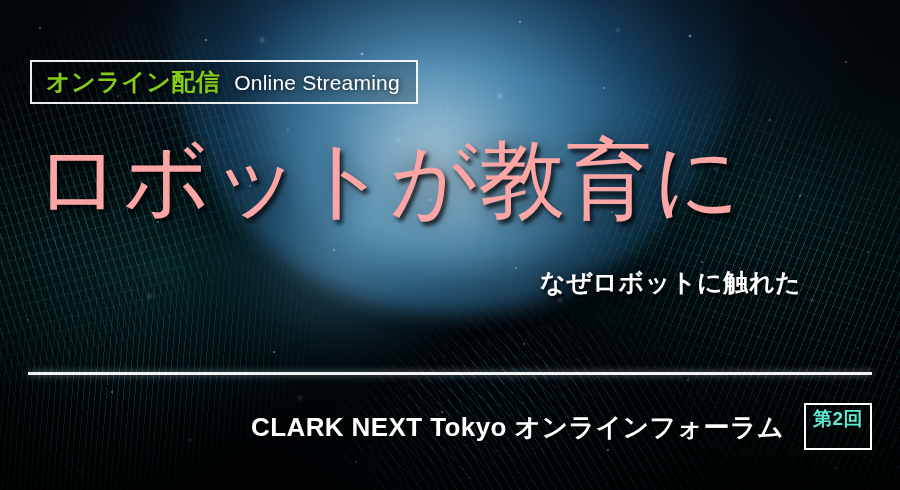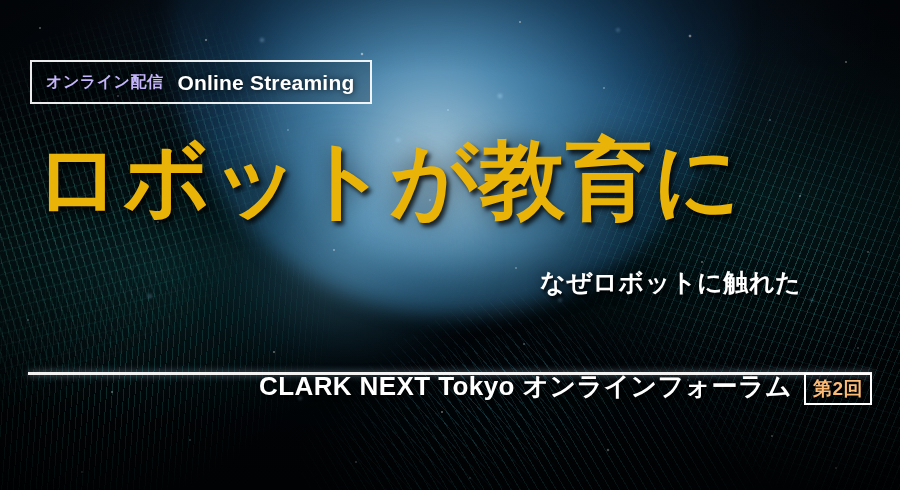--- a/index.html
+++ b/index.html
@@ -188,43 +188,43 @@
     height: 44px;
     box-sizing: border-box;
     border: 2px solid rgba(255,255,255,0.92);
     padding: 0 16px 0 14px;
     display: flex;
     align-items: center;
     gap: 14px;
     background: rgba(0,0,0,0.18);
   }
   .badge-jp {
-    color: #c4b5fd;
-    font-size: 16px;
+    color: #84cc16;
+    font-size: 24px;
     font-weight: 700;
     letter-spacing: 0.5px;
     line-height: 1;
     text-shadow: 0 0 6px rgba(0,0,0,0.8);
   }
   .badge-en {
     color: #ffffff;
     font-size: 21px;
-    font-weight: 700;
+    font-weight: 400;
     letter-spacing: 0.2px;
     line-height: 1;
     text-shadow: 0 0 6px rgba(0,0,0,0.8);
   }
 
   .headline {
     position: absolute;
     left: 34px;
     top: 124px;
-    color: #eab308;
+    color: #fca5a5;
     font-size: 86px;
-    font-weight: 700;
+    font-weight: 400;
     line-height: 1.30;
     letter-spacing: 1px;
     white-space: nowrap;
     text-shadow:
       3px 4px 4px rgba(0,0,0,0.75),
       0 0 26px rgba(0,0,0,0.55);
   }
   .headline .l2 { display: block; }
 
   .subhead {
@@ -250,39 +250,40 @@
     width: 844px;
     height: 3px;
     background: rgba(255,255,255,0.95);
     box-shadow: 0 0 7px rgba(190,225,255,0.55);
   }
 
   .footer {
     position: absolute;
     left: 0;
     right: 28px;
-    top: 373px;
+    top: 403px;
     display: flex;
     justify-content: flex-end;
-    gap: 12px;
+    align-items: center;
+    gap: 20px;
   }
   .footer-title {
     color: #ffffff;
     font-size: 26px;
     font-weight: 700;
     letter-spacing: 0.4px;
     line-height: 1;
     white-space: nowrap;
     text-shadow: 2px 2px 4px rgba(0,0,0,0.85);
   }
   .footer-chip {
     box-sizing: border-box;
     border: 2px solid #ffffff;
-    padding: 4px 7px 5px 7px;
-    color: #fdba74;
+    padding: 4px 7px 20px 7px;
+    color: #5eead4;
     font-size: 19px;
     font-weight: 700;
     line-height: 1;
     letter-spacing: 0.5px;
     white-space: nowrap;
     text-shadow: 1px 1px 3px rgba(0,0,0,0.85);
   }
 </style>
 </head>
 <body>

